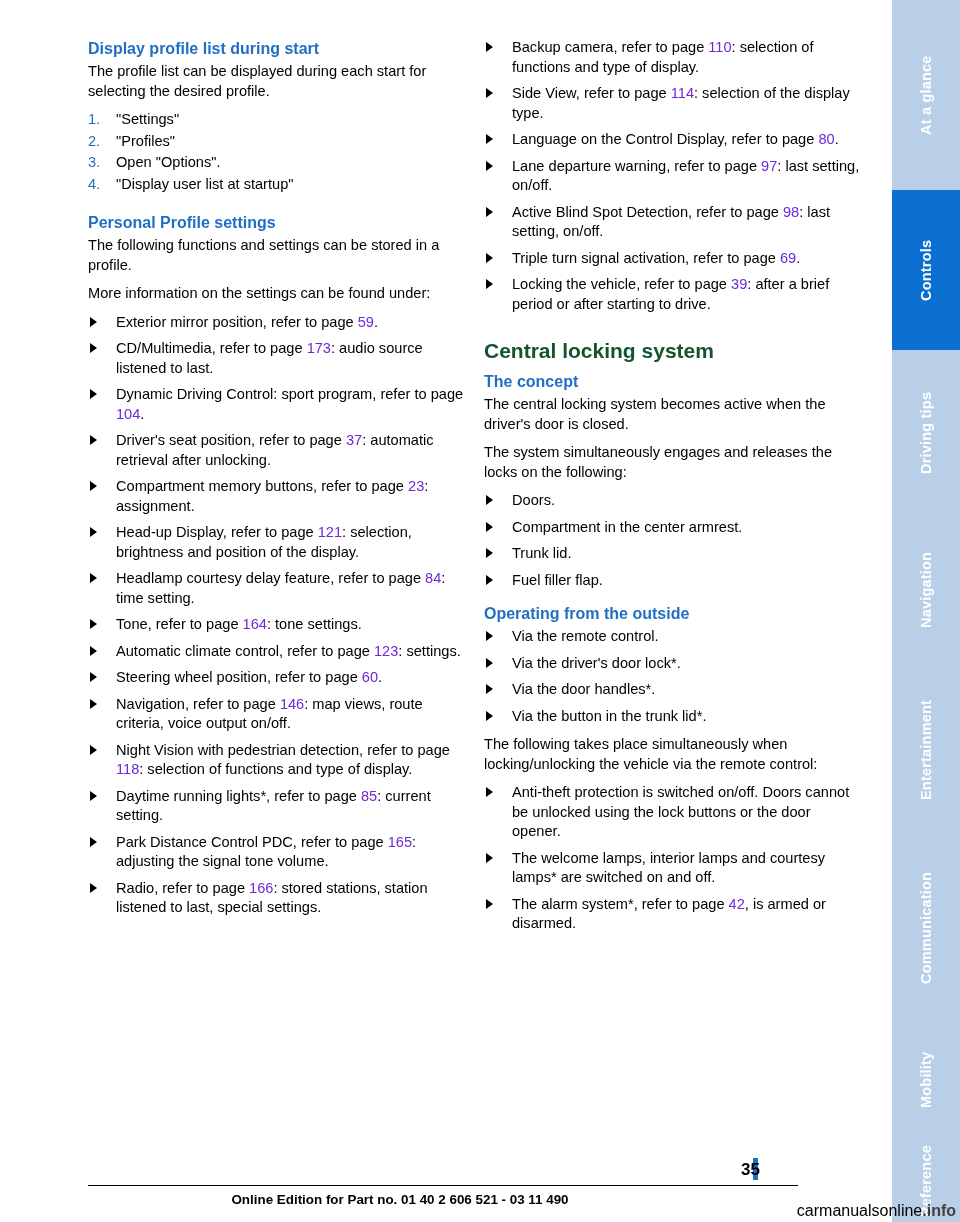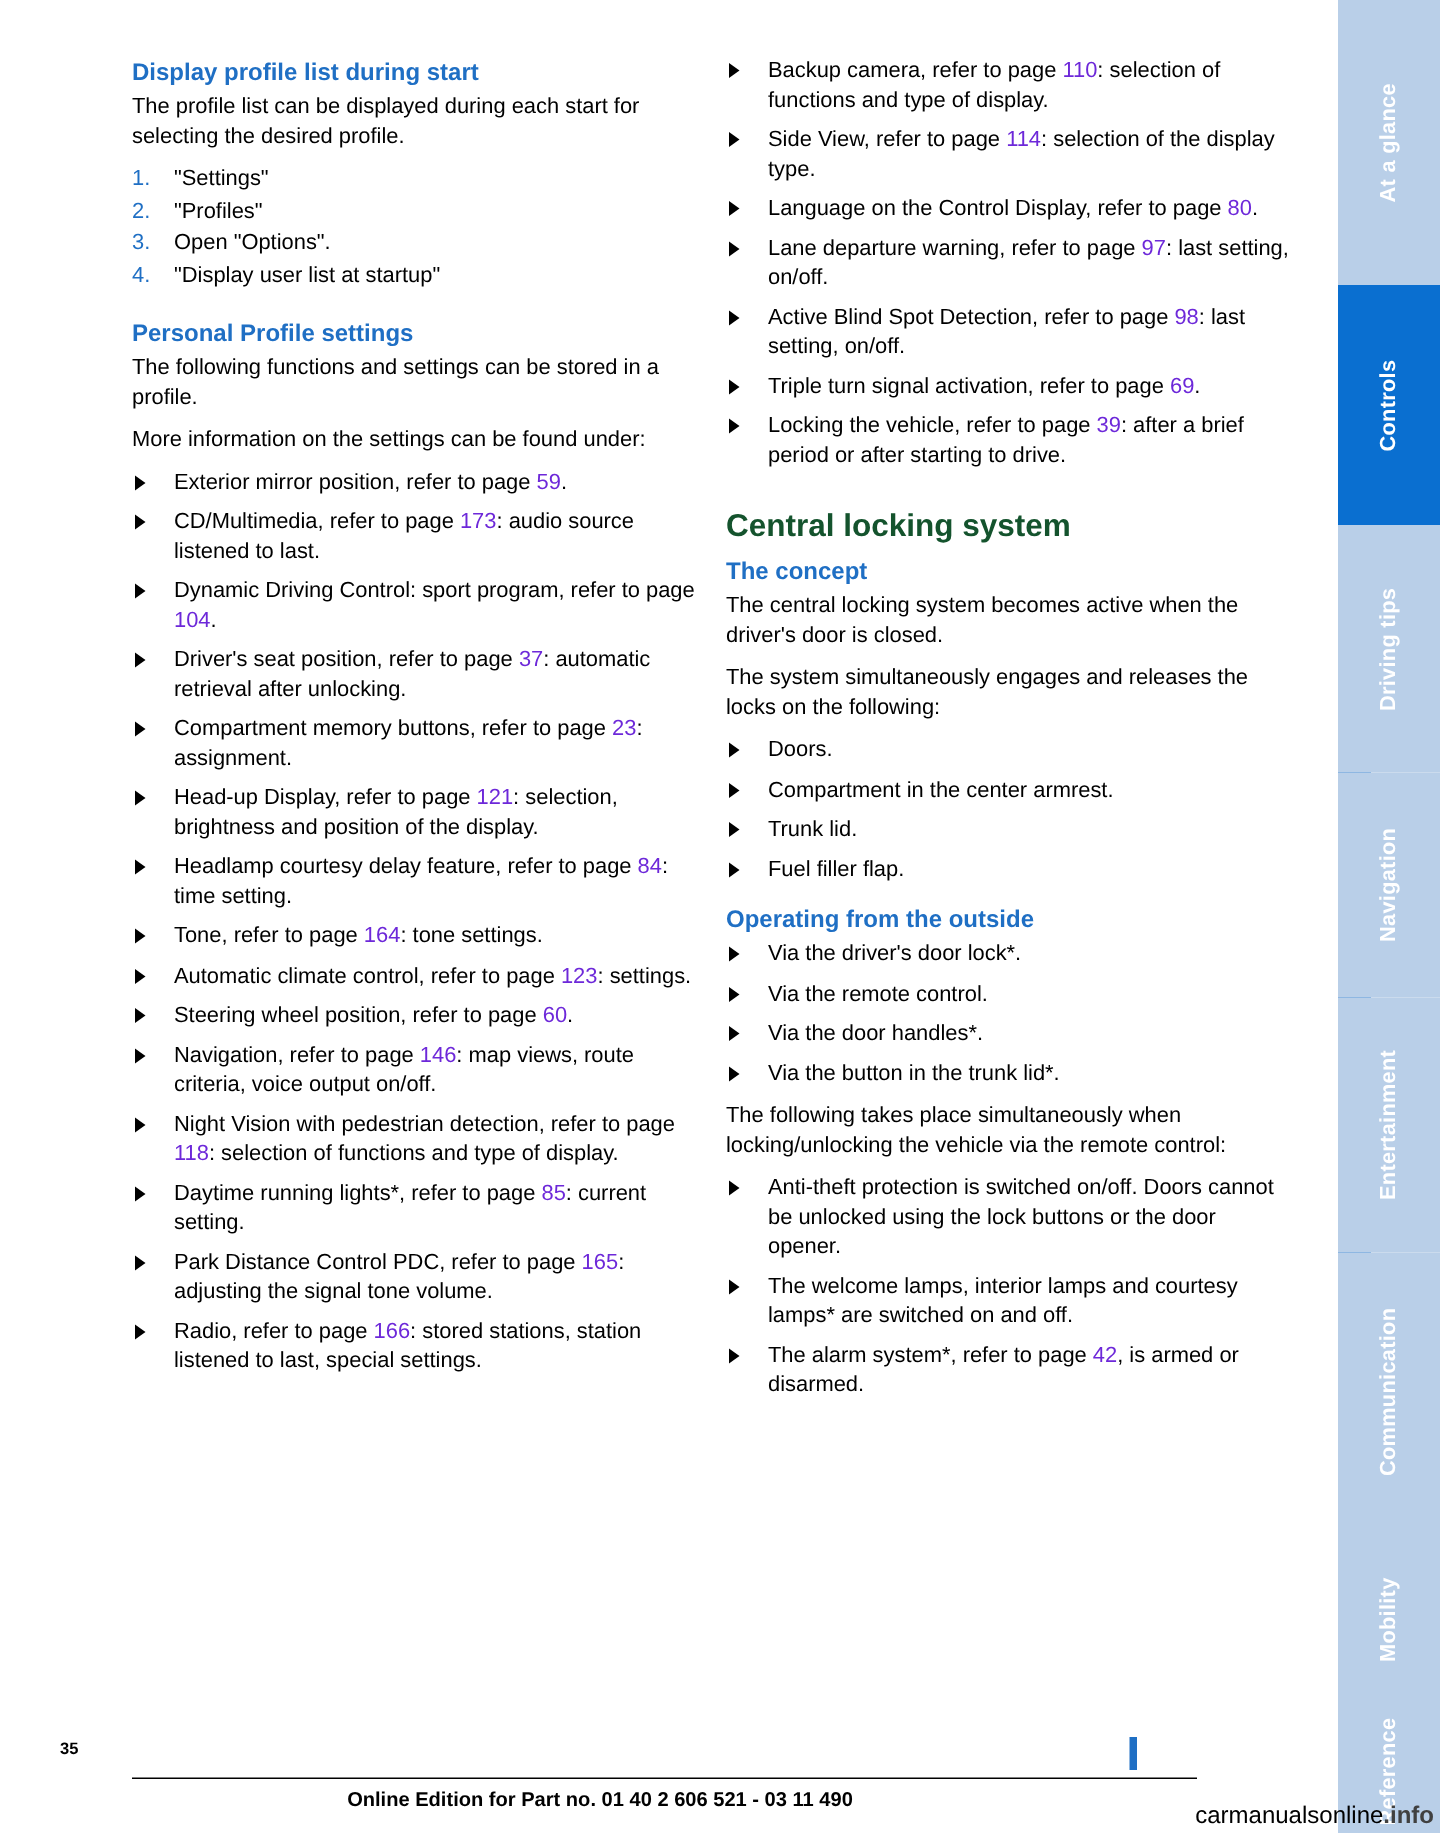--- a/index.html
+++ b/index.html
@@ -116,24 +116,23 @@
     border-left: 7px solid #000000;
   }
   .pg { color: #6d28d9; }
 
   
   .pagenum {
     position: absolute;
     left: 0;
     top: 1160px;
     width: 760px;
-    text-align: left;
-    font-size: 11px;
-    font-weight: bold;
-    margin-left: 40px;
+    text-align: right;
+    font-size: 17px;
+    font-weight: bold;
   }
   .footer-rule {
     position: absolute;
     left: 88px;
     top: 1185px;
     width: 710px;
     height: 1px;
     background: #000000;
   }
   .footer-text {
@@ -246,22 +245,22 @@
     <p class="para">The system simultaneously engages and releases the locks on the following:</p>
     <ul class="bullets" id="rb-locks">
         <li class="bullet"><span class="tri"></span><span>Doors.</span></li>
         <li class="bullet"><span class="tri"></span><span>Compartment in the center armrest.</span></li>
         <li class="bullet"><span class="tri"></span><span>Trunk lid.</span></li>
         <li class="bullet"><span class="tri"></span><span>Fuel filler flap.</span></li>
       </ul>
     <div class="spacer-sm"></div>
     <h2 class="sec">Operating from the outside</h2>
     <ul class="bullets" id="rb-outside">
+        <li class="bullet"><span class="tri"></span><span>Via the remote control.</span></li>
         <li class="bullet"><span class="tri"></span><span>Via the driver's door lock*.</span></li>
-        <li class="bullet"><span class="tri"></span><span>Via the remote control.</span></li>
         <li class="bullet"><span class="tri"></span><span>Via the door handles*.</span></li>
         <li class="bullet"><span class="tri"></span><span>Via the button in the trunk lid*.</span></li>
       </ul>
     <p class="para">The following takes place simultaneously when locking/unlocking the vehicle via the remote control:</p>
     <ul class="bullets" id="rb-sim">
         <li class="bullet"><span class="tri"></span><span>Anti-theft protection is switched on/off. Doors cannot be unlocked using the lock buttons or the door opener.</span></li>
         <li class="bullet"><span class="tri"></span><span>The welcome lamps, interior lamps and courtesy lamps* are switched on and off.</span></li>
         <li class="bullet"><span class="tri"></span><span>The alarm system*, refer to page </span><span class="pg">42</span><span>, is armed or disarmed.</span></li>
       </ul>
   </div>

